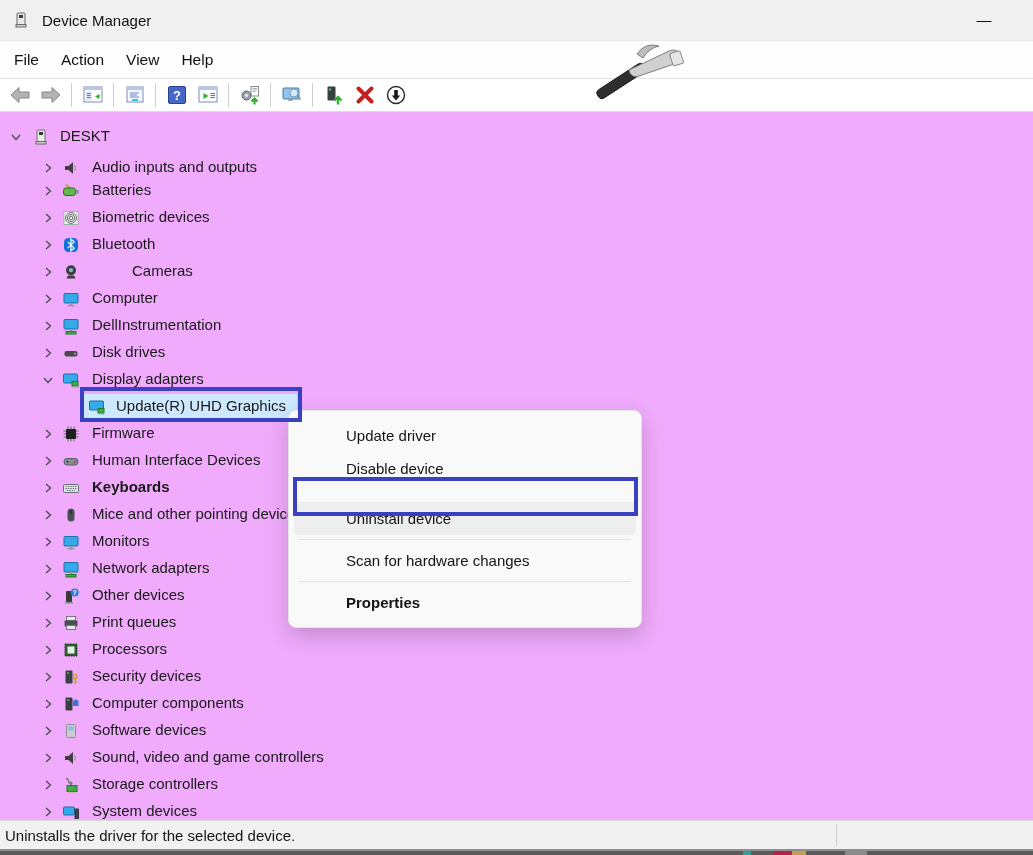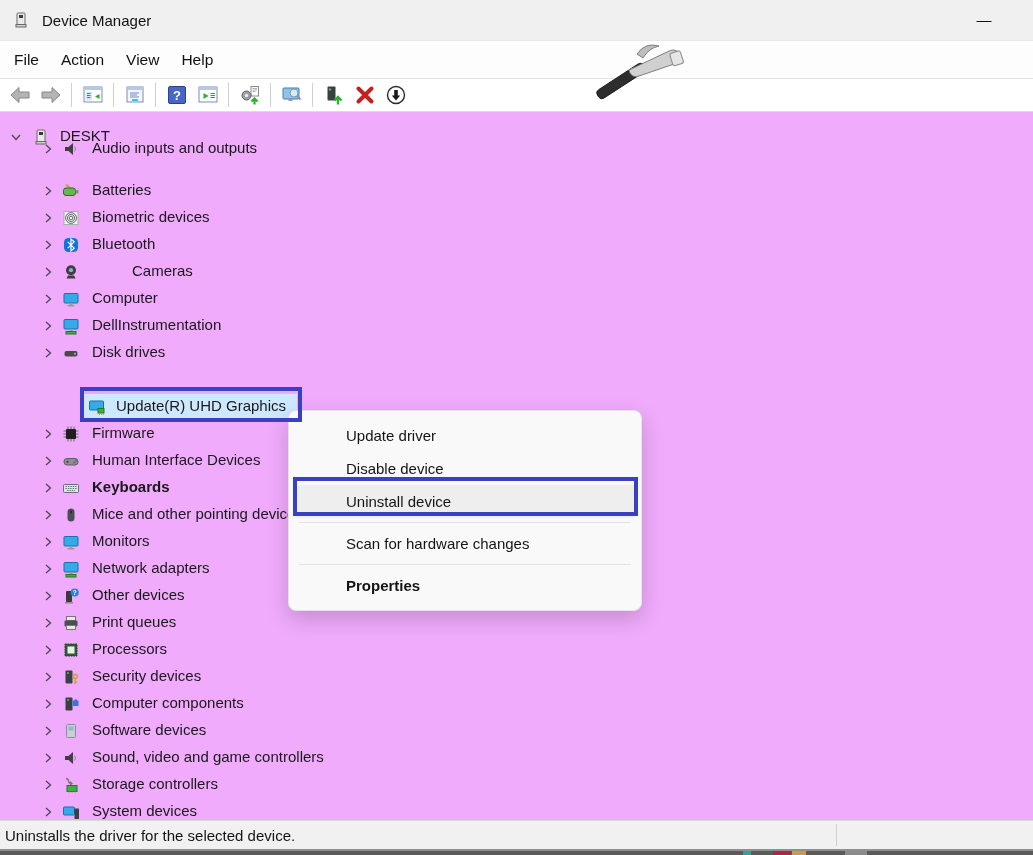--- a/index.html
+++ b/index.html
@@ -165,21 +165,21 @@
         <span class="tree-chevron" style="left: 8px;"><svg width="16" height="16" viewBox="0 0 16 16">
             <path d="M4 6l4 4.5L12 6" fill="none" stroke="#4a4a4a" stroke-width="1.3"></path>
           </svg></span>
         <span class="tree-icon" style="left: 32px;"><svg width="18" height="18" viewBox="0 0 18 18">
             <rect x="5" y="2" width="8" height="12" rx="1" fill="#e9e9e9" stroke="#6a6a6a"></rect>
             <rect x="7" y="4" width="4" height="3" fill="#3a3a3a"></rect>
             <rect x="4" y="13.5" width="10" height="2.5" fill="#cfcfcf" stroke="#6a6a6a"></rect>
           </svg></span>
         <span class="tree-label" style="left: 60px;">DESKT</span>
       </div>
-      <div class="tree-row" style="top: 24px;">
+      <div class="tree-row" style="top: 43px;">
         <span class="tree-chevron" style="left: 40px;"><svg width="16" height="16" viewBox="0 0 16 16">
             <path d="M6 4l4.5 4L6 12" fill="none" stroke="#4a4a4a" stroke-width="1.3"></path>
           </svg></span>
         <span class="tree-icon" style="left: 62px;"><svg width="18" height="18" viewBox="0 0 18 18">
             <path d="M3 7h3.5L11 3v12l-4.5-4H3z" fill="#3f3f3f"></path>
             <path d="M12.5 6.5q2 2.5 0 5" fill="none" stroke="#8a8a8a"></path>
           </svg></span>
         <span class="tree-label" style="left: 92px;">Audio inputs and outputs</span>
       </div>
       <div class="tree-row" style="top: 66px;">
@@ -253,20 +253,31 @@
       <div class="tree-row" style="top: 228px;">
         <span class="tree-chevron" style="left: 40px;"><svg width="16" height="16" viewBox="0 0 16 16">
             <path d="M6 4l4.5 4L6 12" fill="none" stroke="#4a4a4a" stroke-width="1.3"></path>
           </svg></span>
         <span class="tree-icon" style="left: 62px;"><svg width="18" height="18" viewBox="0 0 18 18">
             <rect x="2.5" y="7" width="13" height="5.5" rx="2" fill="#4a4a4a"></rect>
             <circle cx="13" cy="9.7" r="1" fill="#9ab8d8"></circle>
           </svg></span>
         <span class="tree-label" style="left: 92px;">Disk drives</span>
       </div>
+      <div class="tree-row" style="top: 255px;">
+        <span class="tree-chevron" style="left: 40px;"><svg width="16" height="16" viewBox="0 0 16 16">
+            <path d="M4 6l4 4.5L12 6" fill="none" stroke="#4a4a4a" stroke-width="1.3"></path>
+          </svg></span>
+        <span class="tree-icon" style="left: 62px;"><svg width="18" height="18" viewBox="0 0 18 18">
+            <rect x="1.5" y="3" width="14" height="9" rx="1" fill="#35aae8" stroke="#1b6fa6"></rect>
+            <rect x="10" y="10.5" width="6" height="4.5" fill="#3fae49" stroke="#1f7a28"></rect>
+            <path d="M11.5 15v2M13.5 15v2M15.5 15v2" stroke="#caa23a"></path>
+          </svg></span>
+        <span class="tree-label" style="left: 92px;">Display adapters</span>
+      </div>
       <div class="tree-row" style="top: 282px;">
         <div class="sel-bg" style="background: rgb(205, 232, 255);"></div>
         <span class="tree-icon" style="left: 88px;"><svg width="18" height="18" viewBox="0 0 18 18">
             <rect x="1.5" y="3" width="14" height="9" rx="1" fill="#35aae8" stroke="#1b6fa6"></rect>
             <rect x="10" y="10.5" width="6" height="4.5" fill="#3fae49" stroke="#1f7a28"></rect>
             <path d="M11.5 15v2M13.5 15v2M15.5 15v2" stroke="#caa23a"></path>
           </svg></span>
         <span class="tree-label" style="left: 116px;">Update(R) UHD Graphics</span>
       </div>
       <div class="tree-row" style="top: 309px;">
@@ -430,21 +441,21 @@
             <rect x="1.5" y="4" width="11" height="8" rx="1" fill="#35aae8" stroke="#1b6fa6"></rect>
             <rect x="12.5" y="5.5" width="4.5" height="10.5" rx="0.5" fill="#3a3f45"></rect>
           </svg></span>
         <span class="tree-label" style="left: 92px;">System devices</span>
       </div>
     </div>
 
   <div class="ctx-menu">
       <div class="ctx-item">Update driver</div>
       <div class="ctx-item">Disable device</div>
-      <div class="ctx-item hovered" style="background: rgb(238, 238, 238);">Uninstall device</div>
+      <div class="ctx-item hovered" style="background: rgb(238, 238, 238); margin-top: 17px;">Uninstall device</div>
       <div class="ctx-sep"></div>
       <div class="ctx-item">Scan for hardware changes</div>
       <div class="ctx-sep"></div>
       <div class="ctx-item bold">Properties</div>
     </div>
 
   <div class="annotation-box anno-device" style="border-color: rgb(58, 65, 193);"></div>
   <div class="annotation-box anno-menu" style="border-color: rgb(58, 65, 193);"></div>
 
   <div class="hammer">

